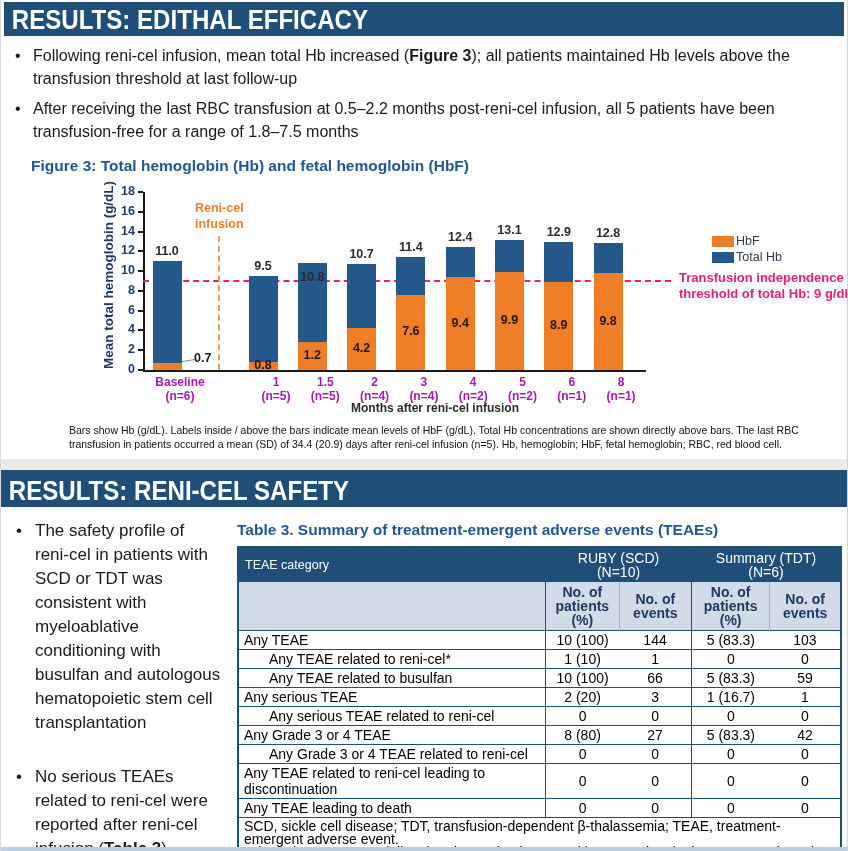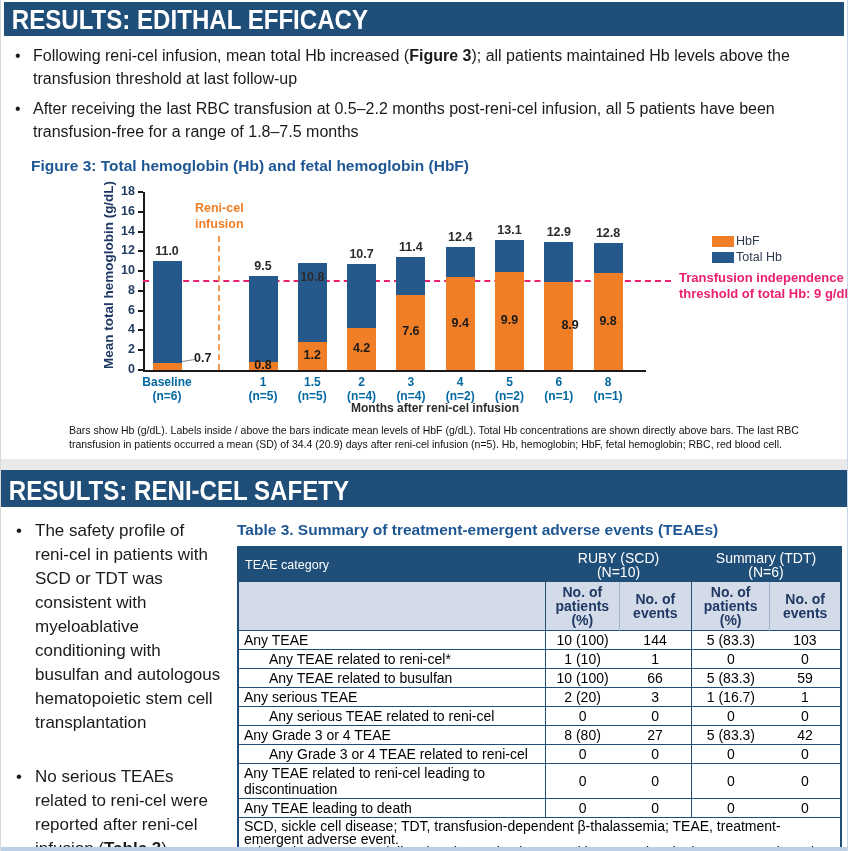--- a/index.html
+++ b/index.html
@@ -40,21 +40,21 @@
   .threshold-label { position:absolute; left:678px; top:91px; width:185px; color:#EC2070;
                      font-weight:bold; font-size:13px; line-height:16px; }
   .infusion-line { position:absolute; border-left:2px dashed #F49A52; width:0; }
   .infusion-label { position:absolute; left:194px; top:21px; width:76px; color:#F07E26;
                     font-weight:bold; font-size:12.5px; line-height:16px; }
   .legend { position:absolute; left:711px; top:54px; }
   .legend-row { display:flex; align-items:center; height:16px; }
   .legend-swatch { width:22px; height:11px; margin-right:2px; }
   .legend-label { font-size:12.5px; color:#2f3a4d; }
   .cat-label { position:absolute; width:64px; text-align:center; font-weight:bold; font-size:12px;
-               line-height:13.5px; color:#0369a1; }
+               line-height:13.5px; color:#a21caf;margin-left:13px; }
   .xlabel { position:absolute; left:324px; top:222px; width:220px; text-align:center;
             font-weight:bold; font-size:12px; color:#2b2b2b; }
   .chart-footnote { margin:2px 28px 0 68px; font-size:10.5px; line-height:14px; color:#111; }
 
   .divider { height:11px; background:#E9E9E9; margin-top:8px; }
 
   
   .bottom { display:flex; padding:12px 2px 0 10px; }
   .bullets-s2 { width:212px; flex:none; }
   .bullets-s2 .bullet { font-size:17px; line-height:24px; padding-left:24px; margin-bottom:30px; }
@@ -186,21 +186,21 @@
       <div class="bar" style="left: 494px; top: 93.1px; width: 29px; height: 97.9px; background: rgb(240, 126, 38);"></div>
       <div class="total-label" style="left: 484.5px; top: 44.4556px;">13.1</div>
       <div class="hbf-label" style="left: 488.5px; top: 134.05px;">9.9</div>
       <div class="cat-label" style="left: 476.5px; top: 197px;">
         <div>5</div>
         <div>(n=2)</div>
       </div>
       <div class="bar" style="left: 543.3px; top: 63.4333px; width: 29px; height: 127.567px; background: rgb(37, 89, 139);"></div>
       <div class="bar" style="left: 543.3px; top: 102.989px; width: 29px; height: 88.0111px; background: rgb(240, 126, 38);"></div>
       <div class="total-label" style="left: 533.8px; top: 46.4333px;">12.9</div>
-      <div class="hbf-label" style="left: 537.8px; top: 138.994px; text-align: right;">8.9</div>
+      <div class="hbf-label" style="left: 537.8px; top: 138.994px;">8.9</div>
       <div class="cat-label" style="left: 525.8px; top: 197px;">
         <div>6</div>
         <div>(n=1)</div>
       </div>
       <div class="bar" style="left: 592.6px; top: 64.4222px; width: 29px; height: 126.578px; background: rgb(37, 89, 139);"></div>
       <div class="bar" style="left: 592.6px; top: 94.0889px; width: 29px; height: 96.9111px; background: rgb(240, 126, 38);"></div>
       <div class="total-label" style="left: 583.1px; top: 47.4222px;">12.8</div>
       <div class="hbf-label" style="left: 587.1px; top: 134.544px;">9.8</div>
       <div class="cat-label" style="left: 575.1px; top: 197px;">
         <div>8</div>

